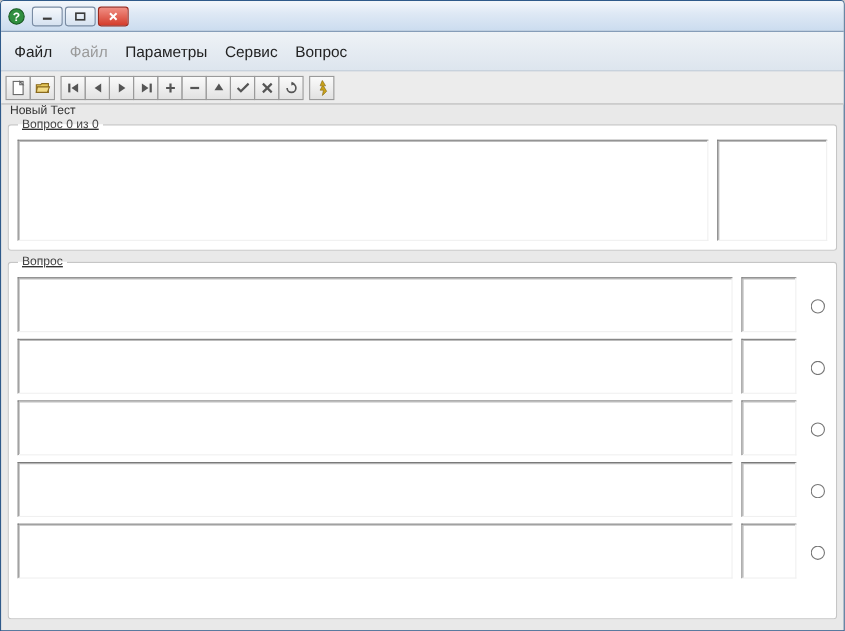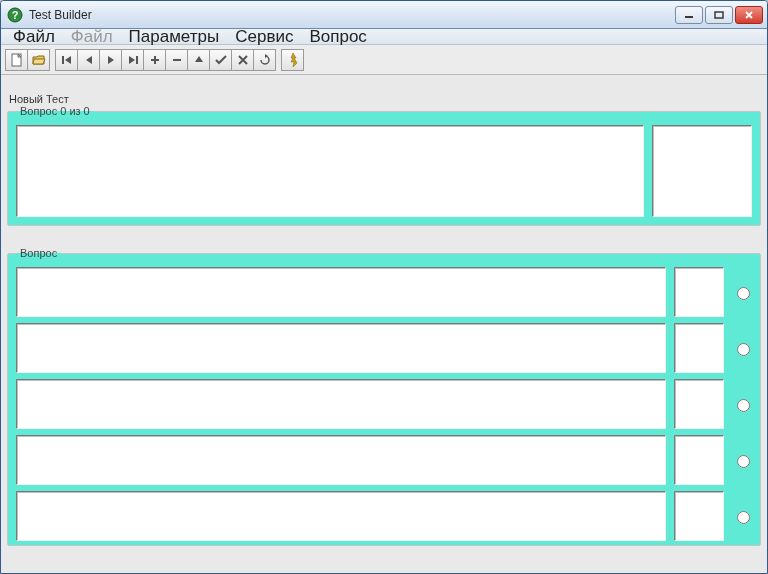--- a/index.html
+++ b/index.html
@@ -47,27 +47,27 @@
     border: 1px solid #7a8ca3;
     background: linear-gradient(to bottom, #f5f8fc, #d6e2f0);
     display: flex; align-items: center; justify-content: center;
     cursor: pointer;
   }
   .win-btn.close {
     background: linear-gradient(to bottom, #f08f84, #d43c2c);
     border-color: #9c2a1e;
   }
   .menubar {
-    height: 16px;
+    height: 36px;
     background: linear-gradient(to bottom, #eef2f6, #dde5ee);
     border-bottom: 1px solid #b7c4d4;
     display: flex;
     align-items: center;
     padding: 0 4px;
-    font-size: 17px;
+    font-size: 14px;
     color: #222;
   }
   .menu-item {
     padding: 2px 8px;
     cursor: pointer;
   }
   .menu-item.disabled { color: #9a9a9a; cursor: default; }
   .toolbar {
     height: 30px;
     background: #ececec;
@@ -91,28 +91,29 @@
   .content {
     flex: 1;
     padding: 0 6px 6px 6px;
     display: flex;
     flex-direction: column;
     overflow: hidden;
   }
   .section-label {
     font-size: 11px;
     color: #333;
-    margin: 18px 0 0 2px;
+    margin: 0 0 0 2px;
   }
   fieldset.groupbox {
     border: 1px solid #c6c6c6;
     border-radius: 3px;
-    margin: 0 0 21px 0;
+    margin: 0 0 4px 0;
     padding: 8px;
-    background: #5eead4;
+    background: #ffffff;
+    text-decoration: underline;
   }
   fieldset.groupbox > legend {
     font-size: 11px;
     color: #444;
     padding: 0 4px;
   }
   .question-row {
     display: flex;
     gap: 8px;
   }
@@ -162,21 +163,20 @@
 
 <div class="window">
 
   <div class="titlebar">
     <span class="app-icon">
       <svg width="16" height="16" viewBox="0 0 16 16">
         <circle cx="8" cy="8" r="7" fill="#2f8f3f" stroke="#1a5a24"></circle>
         <text x="8" y="12" text-anchor="middle" font-size="11" font-weight="bold" fill="#fff">?</text>
       </svg>
     </span>
-    <span class="title">Test Builder</span>
     <div class="win-btns">
       <div class="win-btn">
         <svg width="10" height="8" viewBox="0 0 10 8">
             <rect x="1" y="5" width="8" height="2" fill="#3a3a3a"></rect>
           </svg>
       </div>
       <div class="win-btn">
         <svg width="10" height="8" viewBox="0 0 10 8">
             <rect x="1" y="1" width="8" height="6" fill="none" stroke="#3a3a3a" stroke-width="1.5"></rect>
           </svg>

